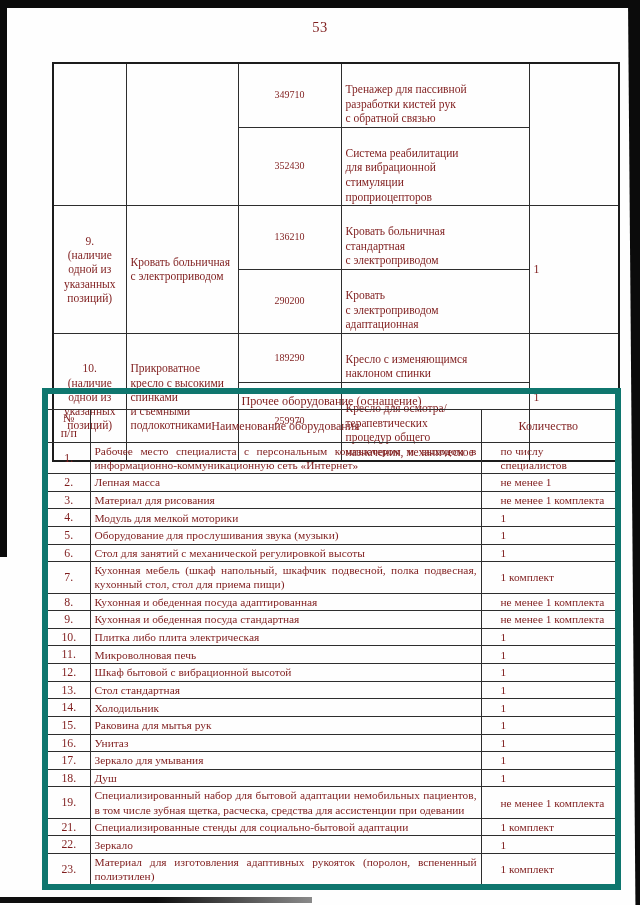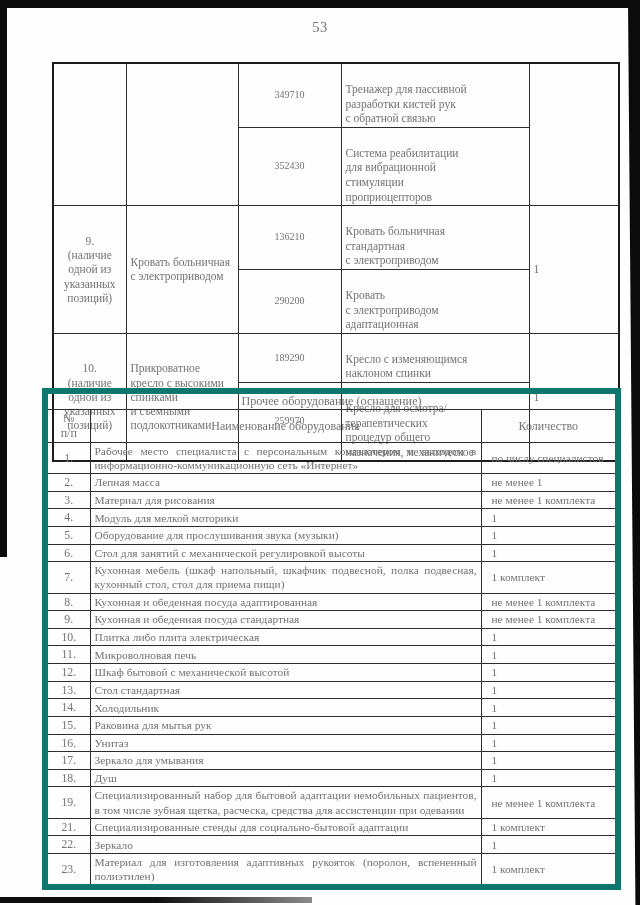--- a/index.html
+++ b/index.html
@@ -1,18 +1,18 @@
 <!DOCTYPE html>
 <html><head>
 <meta charset="utf-8">
 <style>
   html, body { margin: 0; padding: 0; background: #ffffff; }
   #page {
     position: relative; width: 640px; height: 905px; overflow: hidden;
-    background: #fefefe; color: #737373;
+    background: #fefefe; color: #7f1d1d;
     font-family: "Liberation Serif", "DejaVu Serif", serif;
   }
   .artifact { position: absolute; background: #0b0b0b; }
   #artifact-top    { left: 0; top: 0; width: 640px; height: 8px; }
   #artifact-left   { left: 0; top: 0; width: 7px; height: 557px; }
   #artifact-right  { left: 628px; top: 0; width: 12px; height: 905px;
                      clip-path: polygon(0 0, 100% 0, 100% 100%, 62% 100%); }
   #artifact-bottom { left: 0; top: 897px; width: 312px; height: 6px;
                      background: linear-gradient(to right, #0e0e0e 50%, #8a8a8a 100%); }
 
@@ -36,21 +36,21 @@
   .c-name  { white-space: pre-line; vertical-align: top; padding-top: 18px; font-size: 11.5px; line-height: 1.27; }
   .c-qty   { vertical-align: middle; padding-left: 4px; font-size: 11.8px; }
 
   
   #other-table { position: absolute; left: 42px; top: 388px; width: 573px; border: 6px solid #0f766e; }
   #other-table td, #other-table th { height: 14px; }
   .t-title { text-align: center; font-size: 12.2px; height: 13px; padding: 0 4px; }
   .t-head  { text-align: center; white-space: pre-line; font-size: 12px; height: 29px; }
   .o-num   { text-align: center; font-size: 11.8px; }
   .o-name  { text-align: justify; }
-  .o-qty   { padding-left: 10px; }
+  .o-qty   { padding-left: 19px; }
 </style>
 </head>
 <body>
 
 <div id="page">
 
   <div id="artifact-top" class="artifact"></div>
   <div id="artifact-left" class="artifact"></div>
   <div id="artifact-right" class="artifact"></div>
   <div id="artifact-bottom" class="artifact"></div>
@@ -196,21 +196,21 @@
           <td class="o-name">Плитка либо плита электрическая</td>
           <td class="o-qty">1</td>
         </tr>
         <tr>
           <td class="o-num">11.</td>
           <td class="o-name">Микроволновая печь</td>
           <td class="o-qty">1</td>
         </tr>
         <tr>
           <td class="o-num">12.</td>
-          <td class="o-name">Шкаф бытовой с механической высотой</td>
+          <td class="o-name">Шкаф бытовой с вибрационной высотой</td>
           <td class="o-qty">1</td>
         </tr>
         <tr>
           <td class="o-num">13.</td>
           <td class="o-name">Стол стандартная</td>
           <td class="o-qty">1</td>
         </tr>
         <tr>
           <td class="o-num">14.</td>
           <td class="o-name">Холодильник</td>

